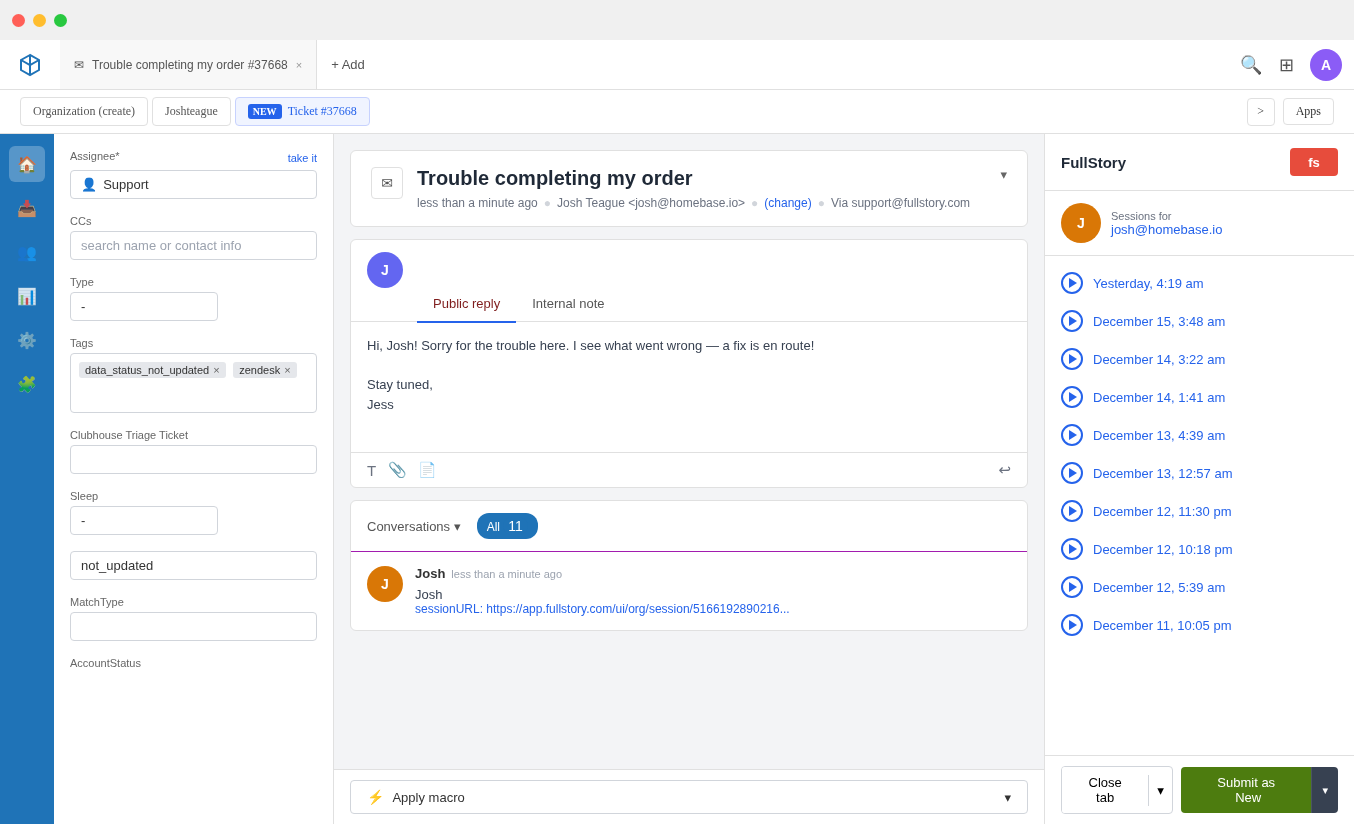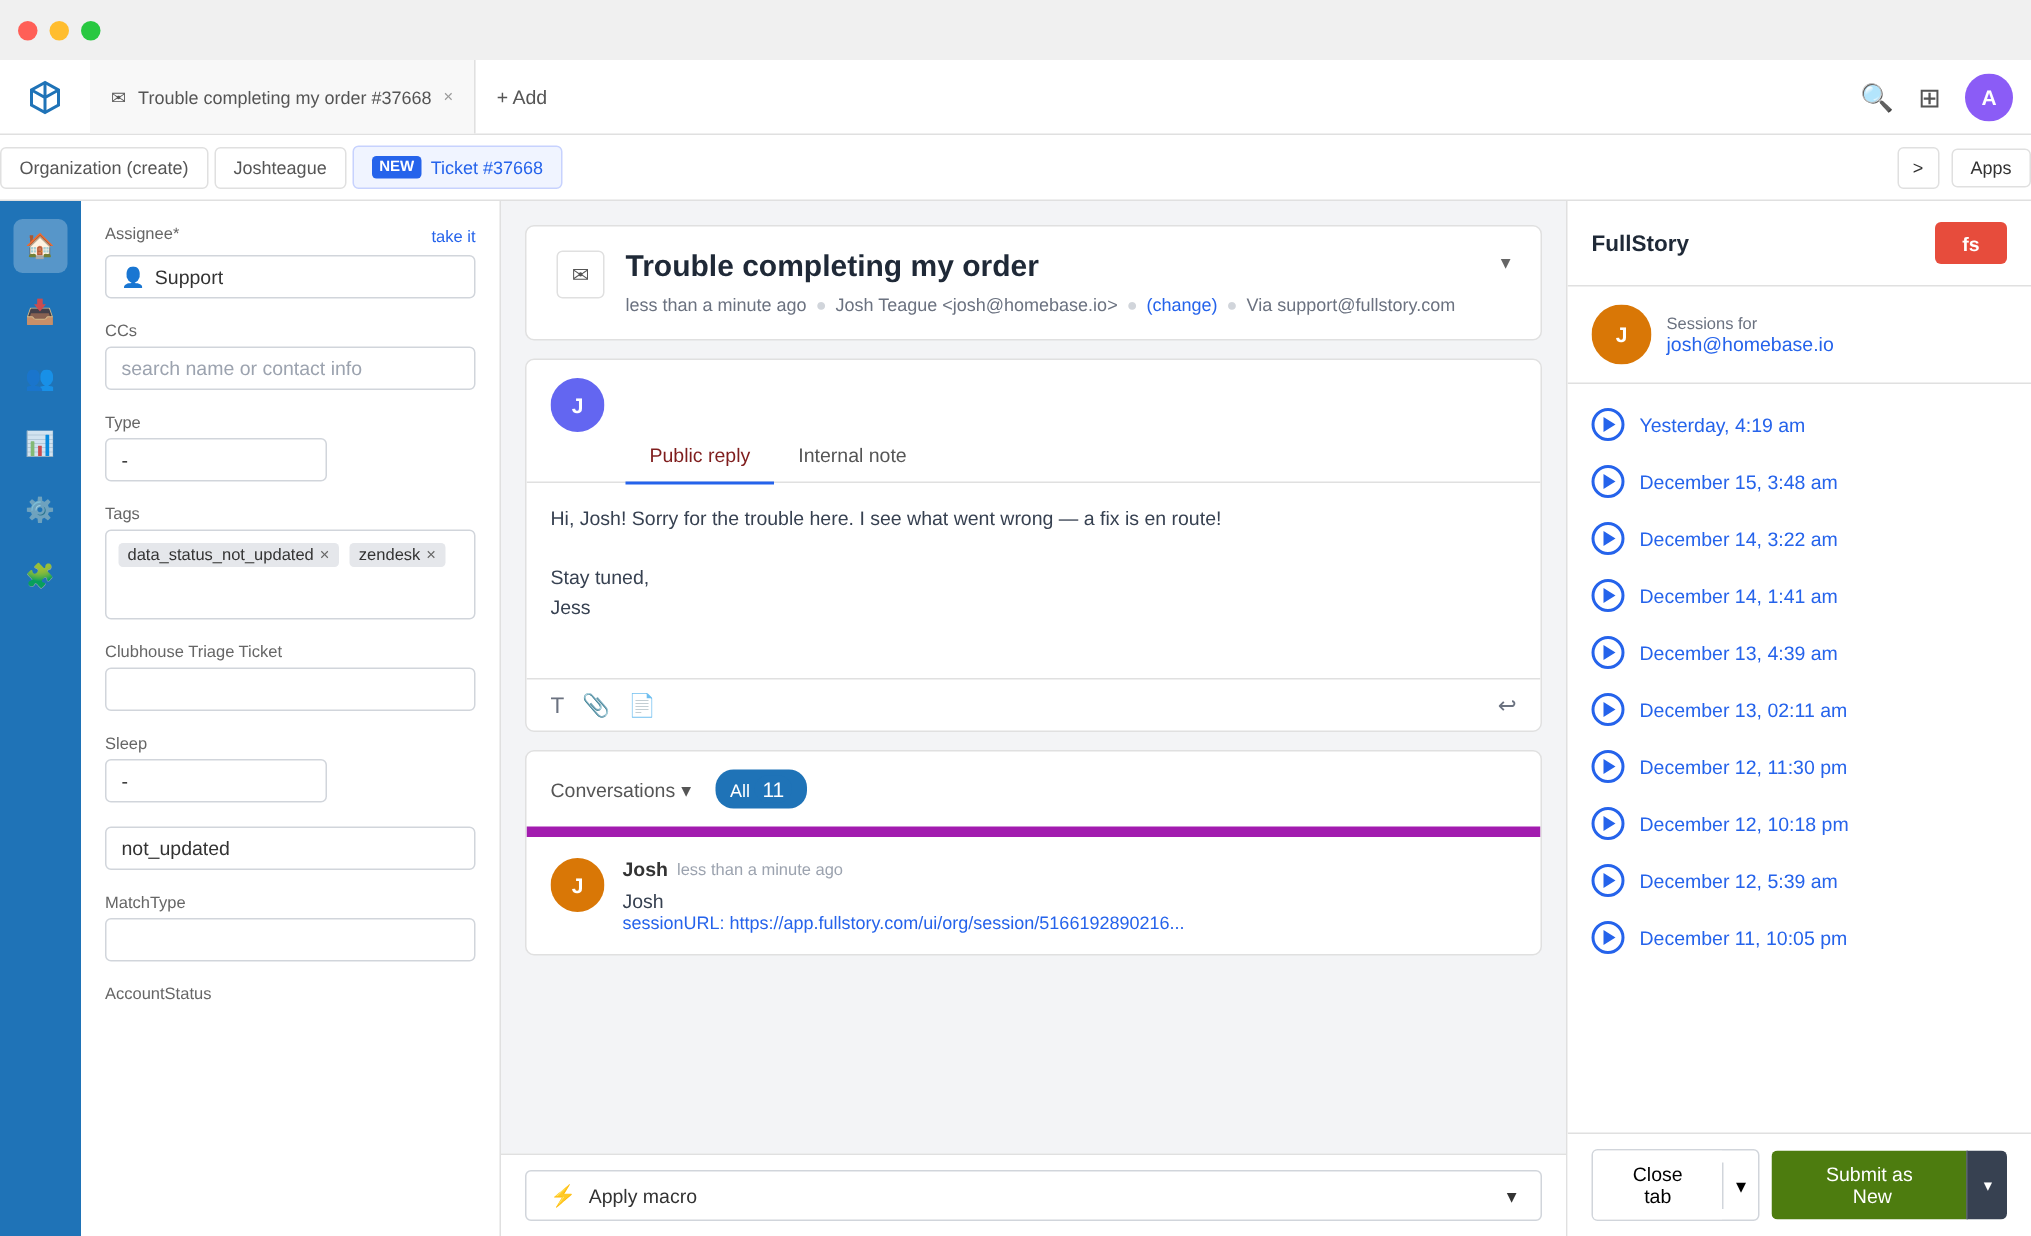--- a/index.html
+++ b/index.html
@@ -80,22 +80,23 @@
     .nav-icon { color: #555; cursor: pointer; font-size: 18px; }
     .nav-avatar { width: 32px; height: 32px; border-radius: 50%; background: #c0c0c0; overflow: hidden; display: flex; align-items: center; justify-content: center; }
 
     
     .breadcrumb-bar {
       height: 44px;
       background: #fff;
       border-bottom: 1px solid #e0e0e0;
       display: flex;
       align-items: center;
-      padding: 0 0;
+      padding: 0 20px;
       gap: 4px;
+      font-family: Liberation Serif, serif;
     }
     .breadcrumb-item {
       padding: 6px 12px;
       border-radius: 4px;
       border: 1px solid #e0e0e0;
       font-size: 12px;
       color: #555;
       cursor: pointer;
     }
     .breadcrumb-badge {
@@ -297,21 +298,21 @@
       background: #fff;
       border: 1px solid #e0e0e0;
       border-radius: 6px;
       padding: 0;
       overflow: hidden;
     }
     .conv-header {
       display: flex;
       align-items: center;
       padding: 12px 16px;
-      border-bottom: 7px solid #a21caf;
+      border-bottom: 1px solid #a21caf;
       gap: 16px;
     }
     .conv-dropdown {
       display: flex;
       align-items: center;
       gap: 4px;
       font-size: 13px;
       color: #555;
       cursor: pointer;
     }
@@ -759,21 +760,21 @@
         <div class="fs-session-row">
           <div class="fs-play-icon">
               <div class="fs-play-triangle"></div>
             </div>
           <span class="fs-session-date">December 13, 4:39 am</span>
         </div>
         <div class="fs-session-row">
           <div class="fs-play-icon">
               <div class="fs-play-triangle"></div>
             </div>
-          <span class="fs-session-date">December 13, 02:11 am</span>
+          <span class="fs-session-date">December 13, 12:57 am</span>
         </div>
         <div class="fs-session-row">
           <div class="fs-play-icon">
               <div class="fs-play-triangle"></div>
             </div>
           <span class="fs-session-date">December 12, 11:30 pm</span>
         </div>
         <div class="fs-session-row">
           <div class="fs-play-icon">
               <div class="fs-play-triangle"></div>

